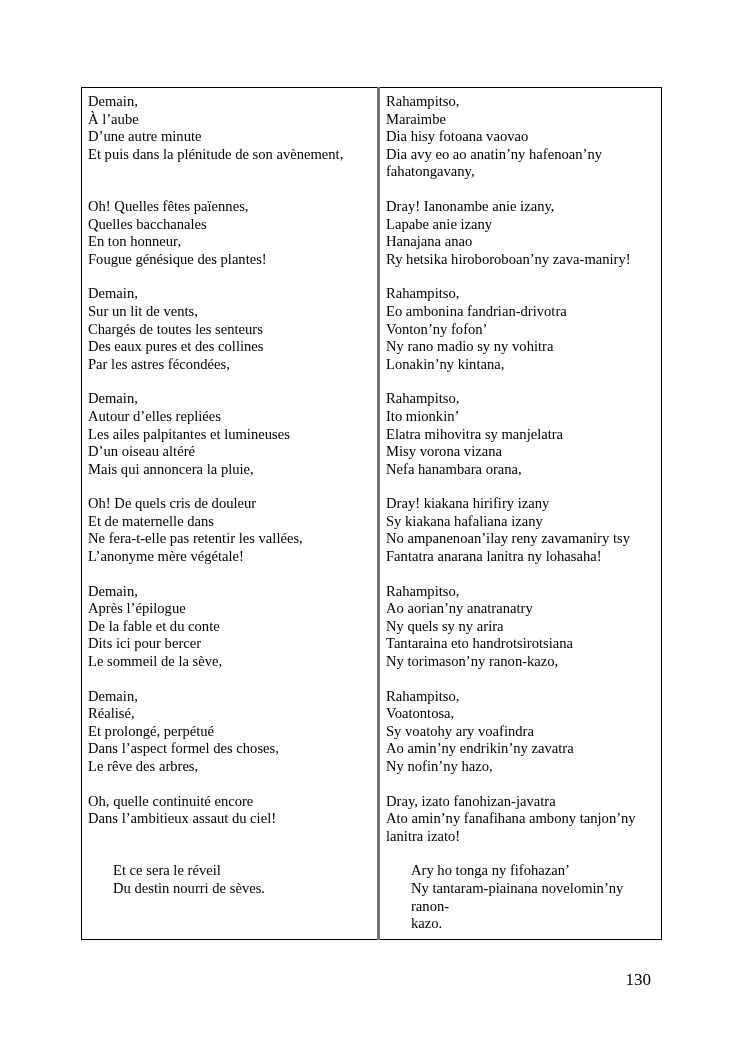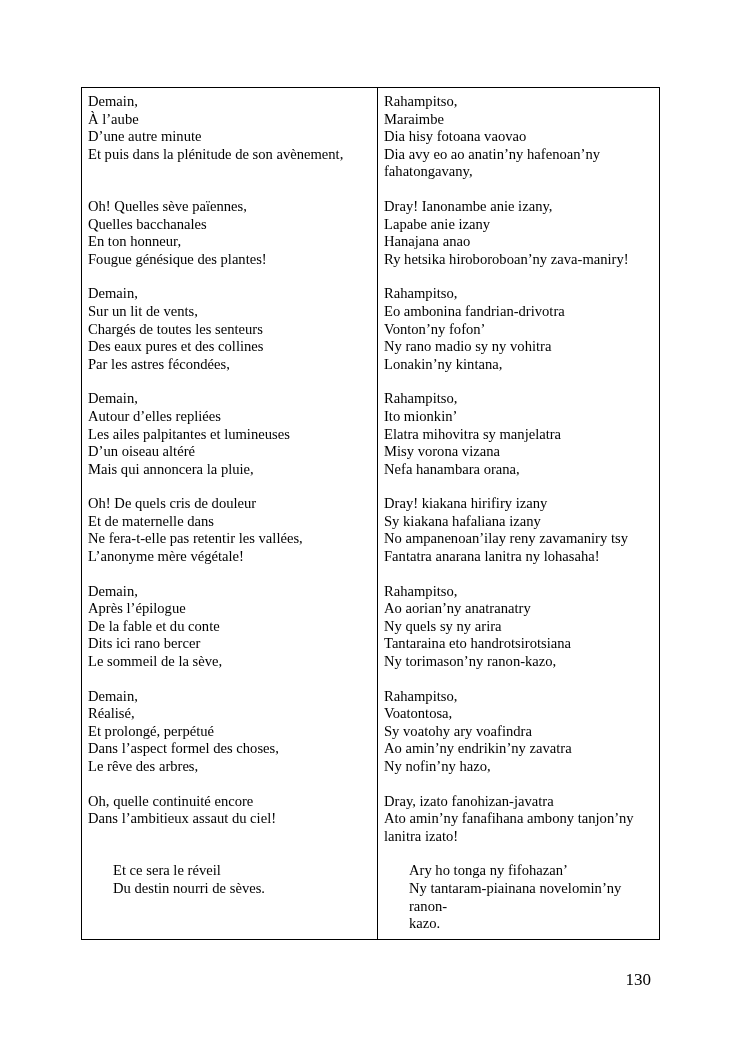--- a/index.html
+++ b/index.html
@@ -24,21 +24,21 @@
   .poem-table {
     position: absolute;
     left: 81px;
     top: 87px;
     width: 576px;
     border: 1px solid #000000;
     border-collapse: collapse;
     table-layout: fixed;
   }
   .poem-table td {
-    border-left: 1px solid #737373;
+    border-left: 3px solid #737373;
     border-right: 1px solid #000000;
     border-top: none;
     border-bottom: none;
     vertical-align: top;
     padding: 0;
   }
   .poem-table td.col-left {
     border-left: none;
     width: 295px;
   }
@@ -83,21 +83,21 @@
 
           <div class="stanza">
             <div class="line">Demain,</div>
             <div class="line">À l’aube</div>
             <div class="line">D’une autre minute</div>
             <div class="line">Et puis dans la plénitude de son avènement,</div>
             <div class="line">&nbsp;</div>
           </div>
 
           <div class="stanza">
-            <div class="line">Oh! Quelles sève païennes,</div>
+            <div class="line">Oh! Quelles fêtes païennes,</div>
             <div class="line">Quelles bacchanales</div>
             <div class="line">En ton honneur,</div>
             <div class="line">Fougue génésique des plantes!</div>
           </div>
 
           <div class="stanza">
             <div class="line">Demain,</div>
             <div class="line">Sur un lit de vents,</div>
             <div class="line">Chargés de toutes les senteurs</div>
             <div class="line">Des eaux pures et des collines</div>
@@ -116,21 +116,21 @@
             <div class="line">Oh! De quels cris de douleur</div>
             <div class="line">Et de maternelle dans</div>
             <div class="line">Ne fera-t-elle pas retentir les vallées,</div>
             <div class="line">L’anonyme mère végétale!</div>
           </div>
 
           <div class="stanza">
             <div class="line">Demain,</div>
             <div class="line">Après l’épilogue</div>
             <div class="line">De la fable et du conte</div>
-            <div class="line">Dits ici rano bercer</div>
+            <div class="line">Dits ici pour bercer</div>
             <div class="line">Le sommeil de la sève,</div>
           </div>
 
           <div class="stanza">
             <div class="line">Demain,</div>
             <div class="line">Réalisé,</div>
             <div class="line">Et prolongé, perpétué</div>
             <div class="line">Dans l’aspect formel des choses,</div>
             <div class="line">Le rêve des arbres,</div>
           </div>

